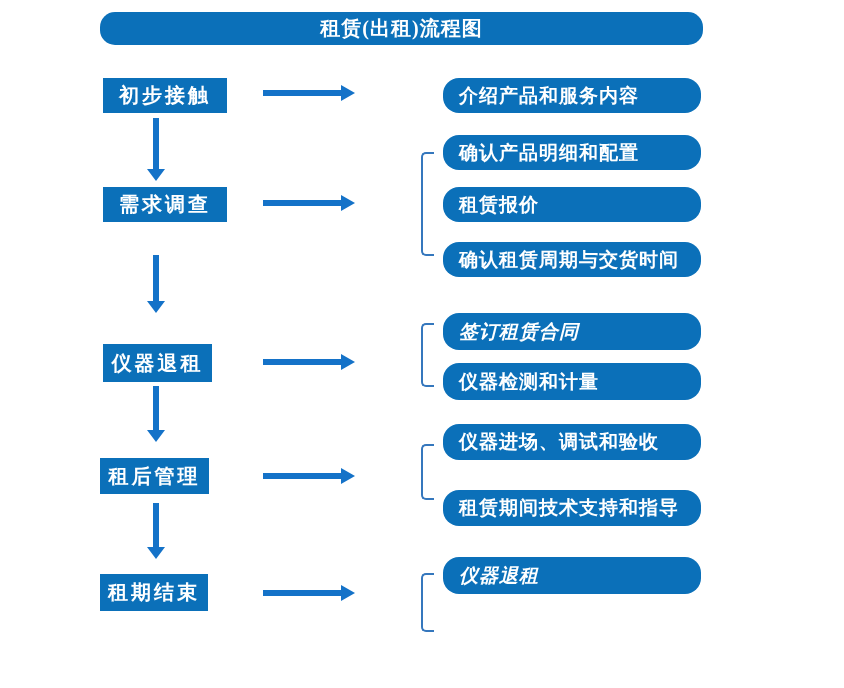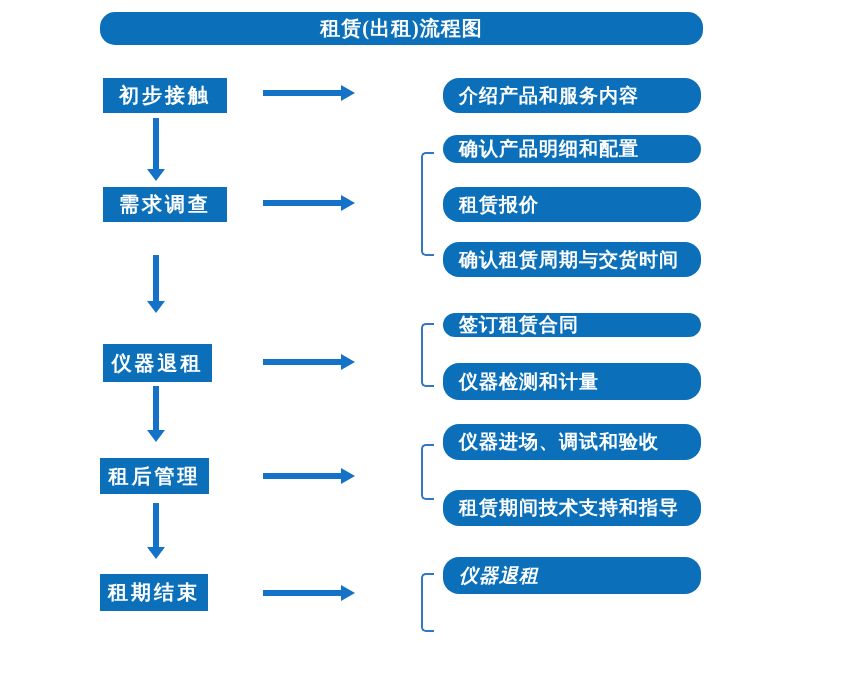--- a/index.html
+++ b/index.html
@@ -86,25 +86,25 @@
       <div class="head"></div>
     </div>
 
   <div class="bracket" style="top:152px;height:100px;"></div>
   <div class="bracket" style="top:323px;height:60px;"></div>
   <div class="bracket" style="top:444px;height:52px;"></div>
   <div class="bracket" style="top:573px;height:55px;"></div>
 
   <div class="detail-box" style="top:78px;height:35px;">介绍产品和服务内容</div>
 
-  <div class="detail-box" style="top:135px;height:28px;">确认产品明细和配置</div>
+  <div class="detail-box" style="top:135px;height:35px;">确认产品明细和配置</div>
   <div class="detail-box" style="top:187px;height:35px;">租赁报价</div>
   <div class="detail-box" style="top:242px;height:35px;">确认租赁周期与交货时间</div>
 
-  <div class="detail-box" style="top:313px;height:24px;">签订租赁合同</div>
+  <div class="detail-box" style="top:313px;height:37px;font-style:italic;">签订租赁合同</div>
   <div class="detail-box" style="top:363px;height:37px;">仪器检测和计量</div>
 
   <div class="detail-box" style="top:424px;height:36px;">仪器进场、调试和验收</div>
   <div class="detail-box" style="top:490px;height:36px;">租赁期间技术支持和指导</div>
 
   <div class="detail-box" style="top:557px;height:37px;font-style:italic;">仪器退租</div>
 
 </div>
 
 </body></html>

